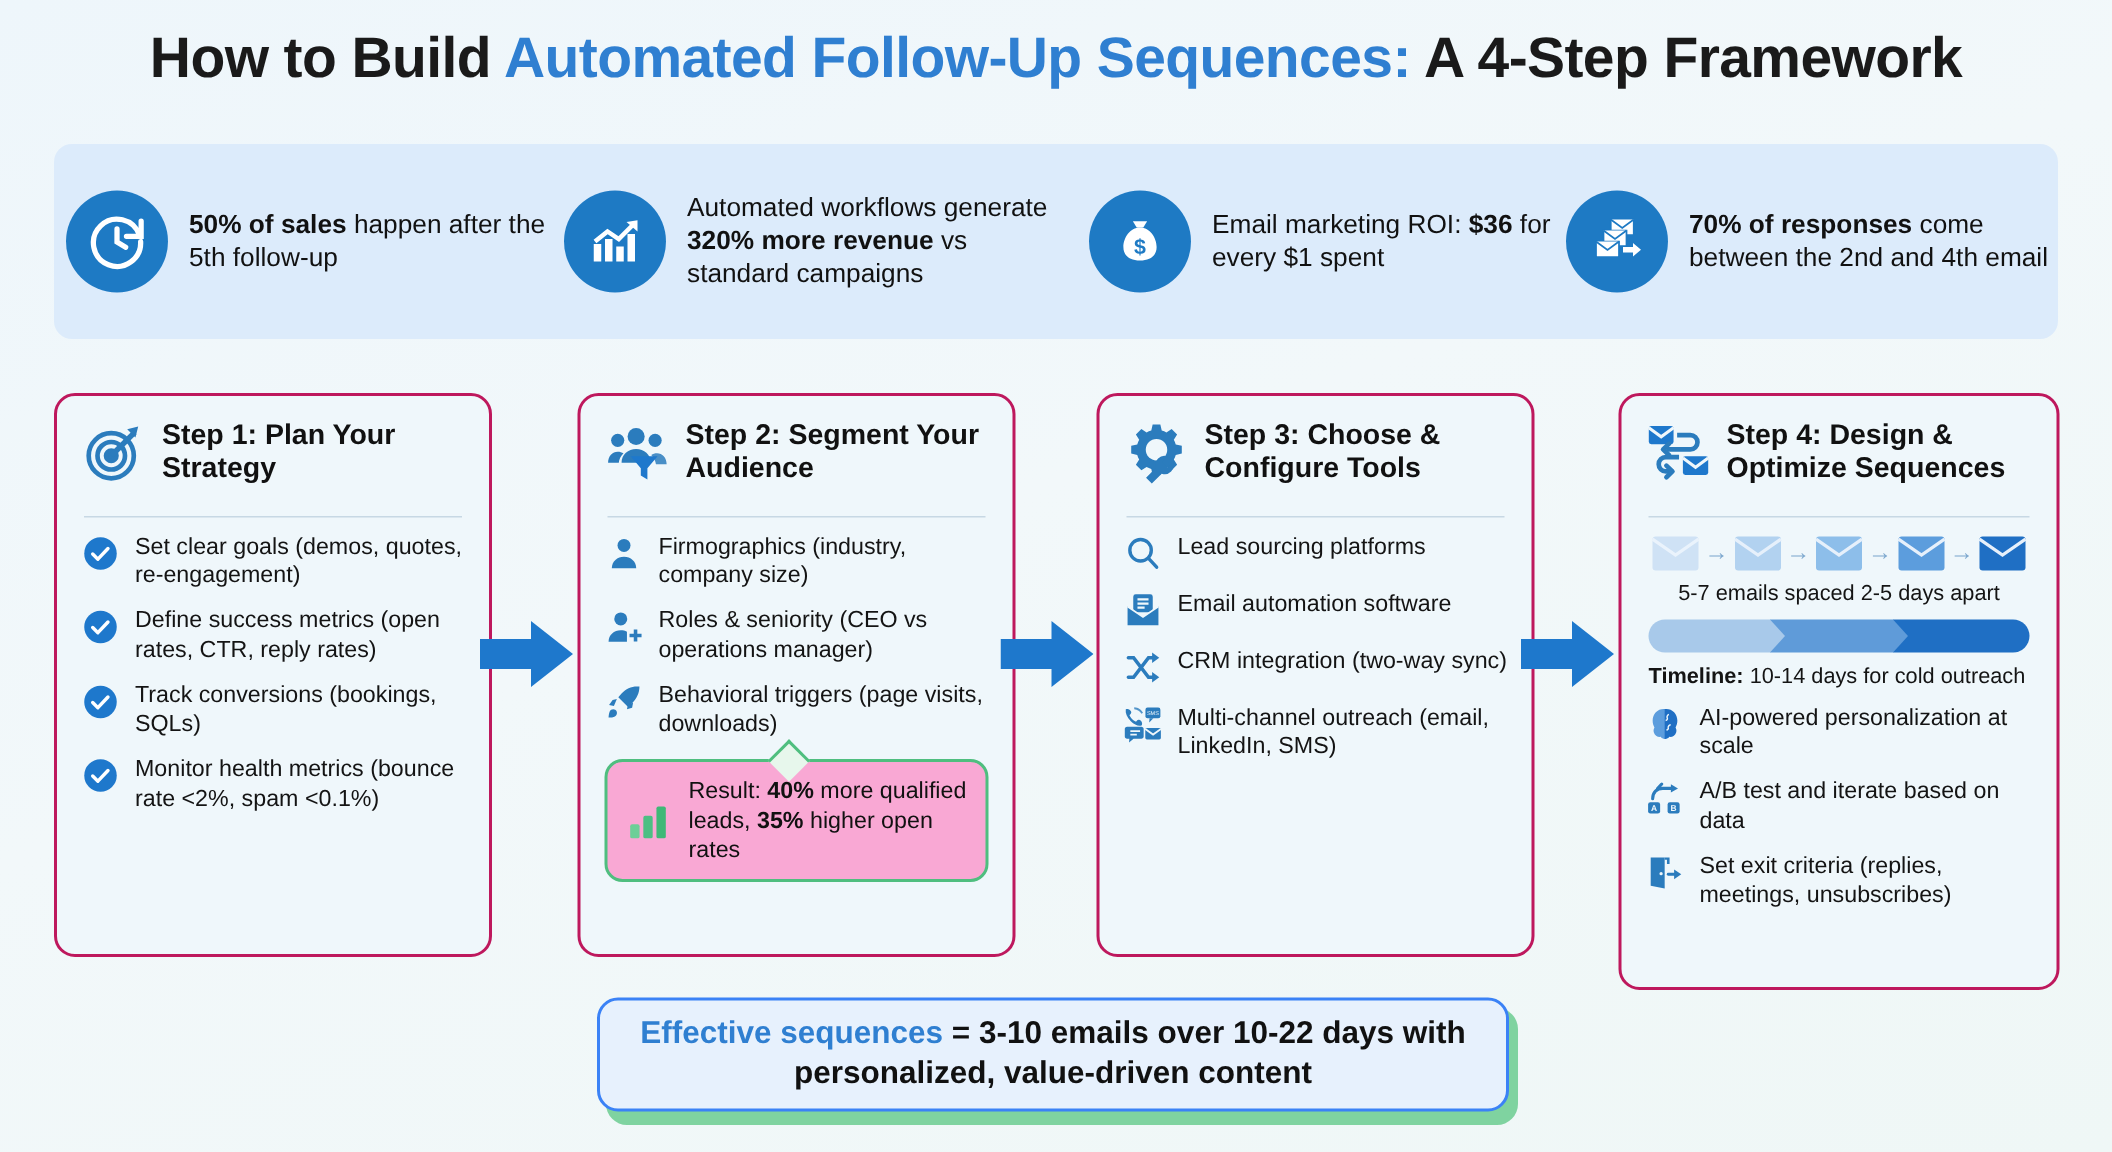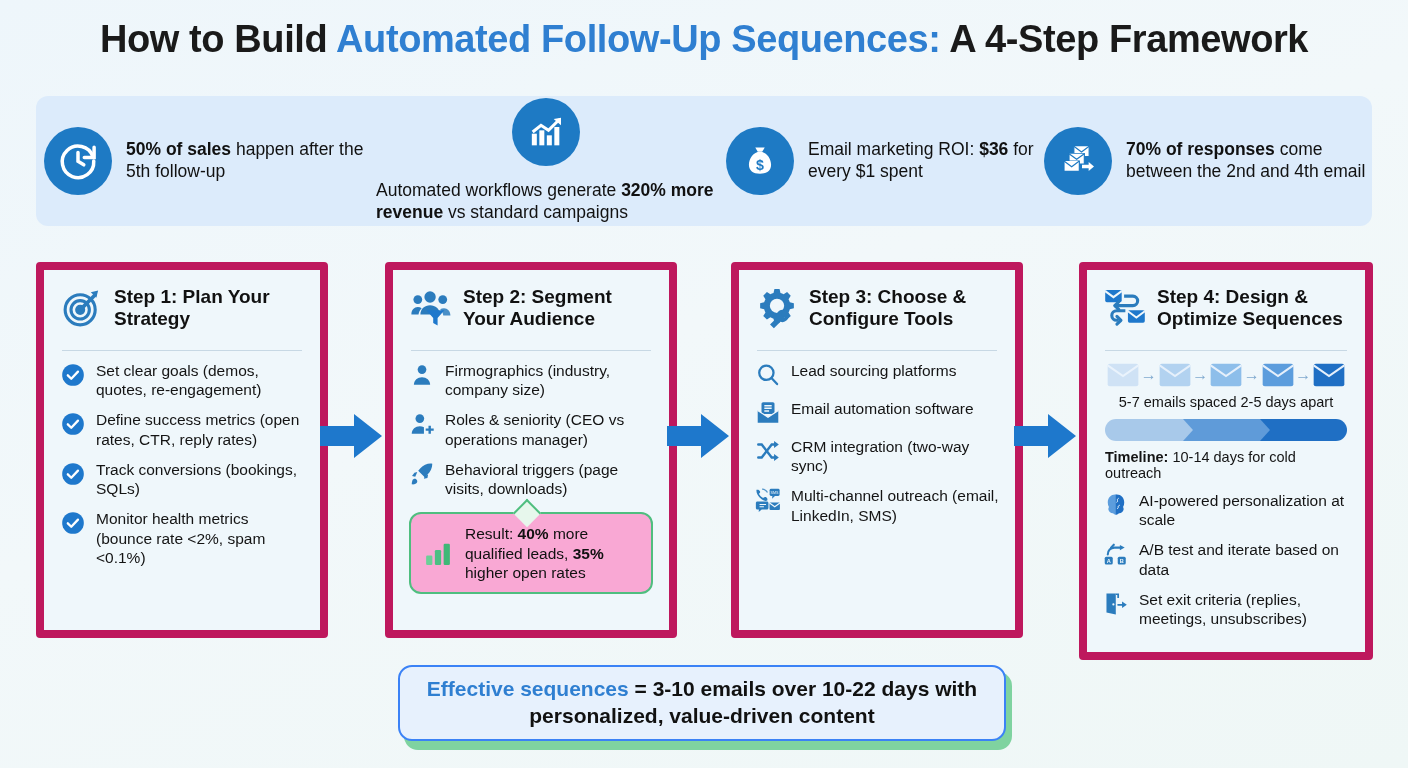--- a/index.html
+++ b/index.html
@@ -22,40 +22,40 @@
 
   
   .stats-banner {
     position: absolute; left: 36px; top: 96px;
     width: 1336px; height: 130px;
     background: #dcebfb; border-radius: 12px;
     display: flex; align-items: center;
   }
   .stat { display: flex; align-items: center; gap: 14px; }
   .stat:nth-child(1) { width: 330px; padding-left: 8px; }
-  .stat:nth-child(2) { width: 350px; padding-left: 10px; flex-direction: column; }
+  .stat:nth-child(2) { width: 350px; padding-left: 10px; }
   .stat:nth-child(3) { width: 320px; padding-left: 10px; }
   .stat:nth-child(4) { width: 336px; padding-left: 8px; }
   .stat-circle {
     flex: 0 0 auto; width: 68px; height: 68px; border-radius: 50%;
     background: #1e7ac4; display: flex; align-items: center; justify-content: center;
   }
   .stat-text { font-size: 17.5px; line-height: 1.25; color: #111; }
   .stat-text b { font-weight: 700; }
 
   
   .flow-arrow {
     position: absolute; width: 62px; height: 48px; z-index: 5;
   }
 
   
   .card {
     position: absolute; top: 262px;
     background: #eff7fb;
-    border: 8px solid #be185d; border-radius: 4px;
+    border: 2px solid #be185d; border-radius: 14px;
     padding: 14px 16px 10px 16px;
   }
   #card1 { left: 36px;   width: 292px; height: 376px; }
   #card2 { left: 385px;  width: 292px; height: 376px; }
   #card3 { left: 731px;  width: 292px; height: 376px; }
   #card4 { left: 1079px; width: 294px; height: 398px; }
 
   .card-head { display: flex; align-items: flex-start; gap: 10px; min-height: 56px; }
   .card-head .ic { flex: 0 0 auto; width: 44px; height: 44px; margin-top: 2px; }
   .card-title {

